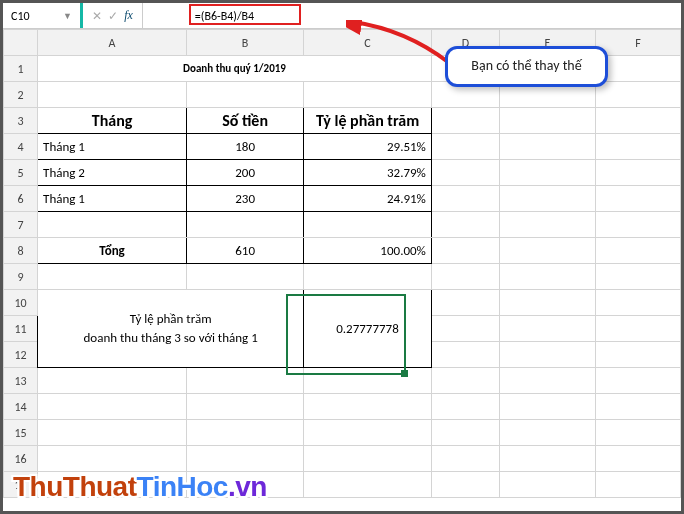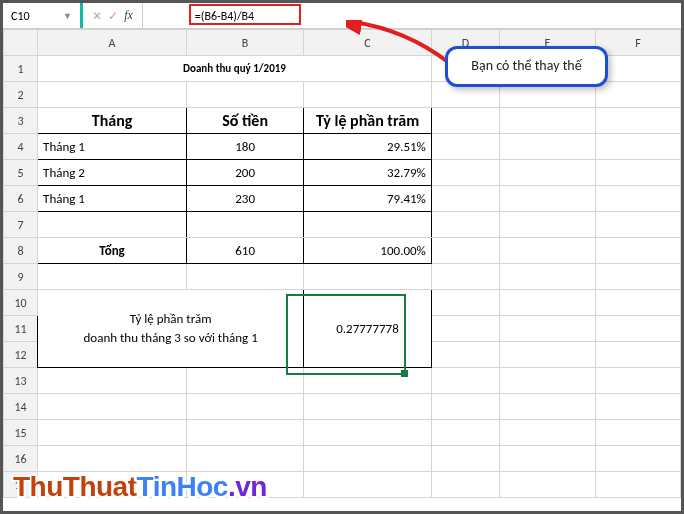--- a/index.html
+++ b/index.html
@@ -268,21 +268,21 @@
   </tr>
   <tr>
     <th class="rowh">6</th>
     <td class="data-border">
             <div class="cell al-l">Tháng 1</div>
           </td>
     <td class="data-border">
             <div class="cell al-c">230</div>
           </td>
     <td class="data-border">
-            <div class="cell al-r">79.41%</div>
+            <div class="cell al-r">24.91%</div>
           </td>
     <td></td>
           <td></td>
           <td></td>
   </tr>
   <tr>
     <th class="rowh">7</th>
     <td class="db-l db-r"></td>
     <td class="db-l db-r"></td>
     <td class="db-l db-r"></td>

